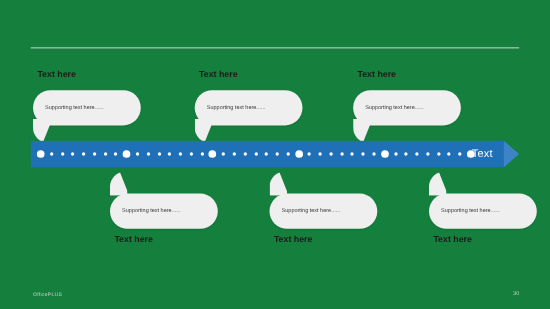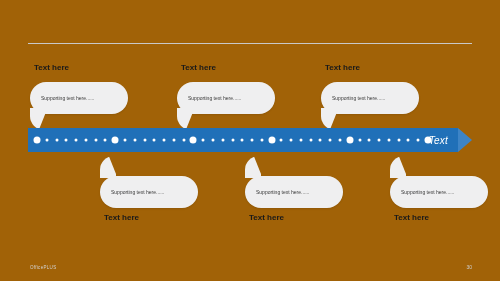--- a/index.html
+++ b/index.html
@@ -11,21 +11,21 @@
     width: 500px;
     height: 281px;
     position: relative;
     overflow: hidden;
     font-family: "Liberation Sans", sans-serif;
   }
 
   .slide {
     position: absolute;
     inset: 0;
-    background: #a16207;
+    background: #15803d;
   }
 
   
   .divider {
     position: absolute;
     left: 28px;
     top: 43px;
     width: 444px;
     height: 1px;
     background: #c9c9c9;
@@ -49,21 +49,20 @@
     border-top: 12px solid transparent;
     border-bottom: 12px solid transparent;
     border-left: 14px solid #3d84c6;
   }
   .bar-label {
     position: absolute;
     right: 10px;
     top: 50%;
     transform: translateY(-50%);
     color: #ffffff;
-    font-style: italic;
     font-size: 10px;
     letter-spacing: .2px;
   }
 
   .dots {
     position: absolute;
     left: 0;
     top: 0;
     width: 100%;
     height: 100%;

